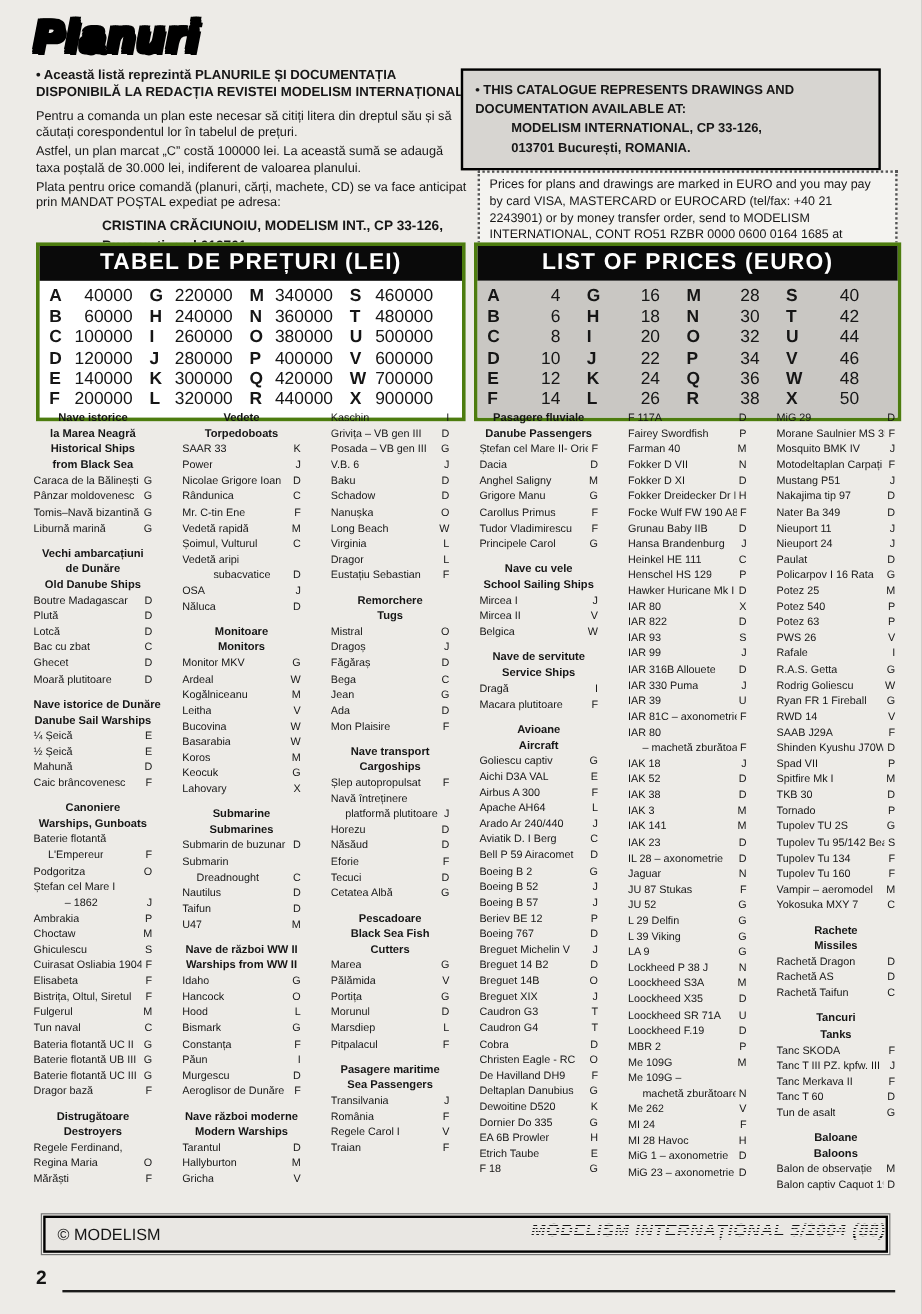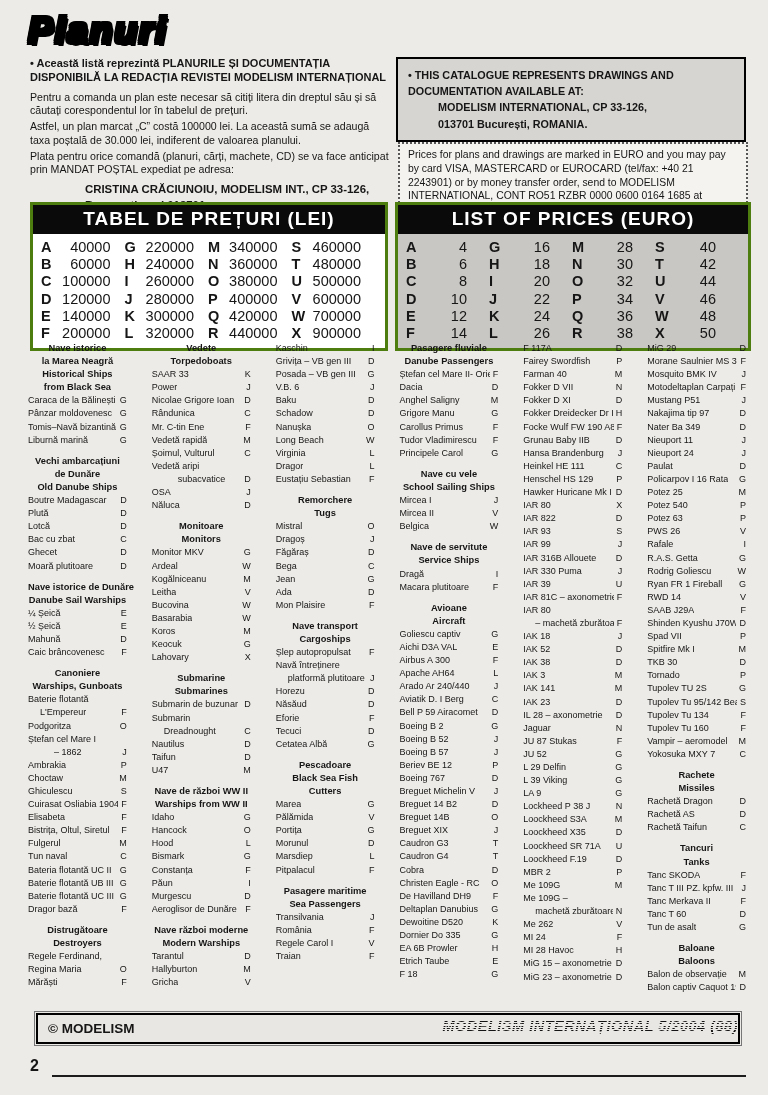--- a/index.html
+++ b/index.html
@@ -12,21 +12,21 @@
         text-shadow:-2px -2px 0 #000,2px -2px 0 #000,-2px 2px 0 #000,2px 2px 0 #000,
                     0 -2px 0 #000,0 2px 0 #000,-2px 0 0 #000,2px 0 0 #000,3px 3px 0 #000;}
 
   
   .intro{position:absolute;top:56px;left:30px;width:360px;font-size:10.6px;line-height:1.3;}
   .intro .head{font-weight:bold;font-size:11px;margin-bottom:6px;line-height:1.3;}
   .intro p{margin:0 0 2px 0;}
   .intro .addr{font-weight:bold;font-size:11.4px;margin:5px 0 0 55px;line-height:1.35;}
 
   
-  .cat-box{position:absolute;top:57px;left:396px;width:326px;border:2px solid #000;
+  .cat-box{position:absolute;top:57px;left:384px;width:326px;border:2px solid #000;
            background:#d7d5d1;padding:8px 10px;font-weight:bold;font-size:10.8px;line-height:1.5;}
   .cat-box .ind{margin-left:30px;}
   .prices-box{position:absolute;top:142px;left:398px;width:330px;border:2px dotted #555;
               background:#f4f3f0;padding:4px 8px;font-size:10.4px;line-height:1.33;font-weight:500;}
 
   
   .ptable{position:absolute;top:202px;border:3px solid #4d7c0f;background:#fff;}
   .ptable.lei{left:30px;width:352px;}
   .ptable.euro{left:395px;width:350px;}
   .pt-title{background:#0a0a0a;color:#fff;font-weight:bold;font-size:19px;text-align:center;
@@ -47,21 +47,21 @@
   .row{display:flex;font-size:9px;line-height:13.1px;}
   .row .t{white-space:nowrap;overflow:hidden;}
   .row .c{margin-left:auto;padding-left:3px;font-weight:500;}
   .row.i1 .t{padding-left:12px;}
   .row.i2 .t{padding-left:26px;}
 
   
   .footer{position:absolute;top:1013px;left:36px;right:28px;border:2px solid #000;
           background:#e9e7e3;padding:6px 10px;display:flex;align-items:baseline;gap:12px;
           box-shadow:0 0 0 1px #edebe7,0 0 0 2px #777;}
-  .footer .cr{font-weight:bold;font-size:13.5px;white-space:nowrap;}
+  .footer .cr{font-weight:normal;font-size:13.5px;white-space:nowrap;}
   .footer .txt{font-size:11px;white-space:nowrap;}
   .footer b{text-decoration:underline;}
 
   
   .pageno{position:absolute;top:1057px;left:30px;font-weight:bold;font-size:16px;}
   .rule{position:absolute;top:1075px;left:52px;right:22px;height:2px;background:#1c1c1c;}
   .journal{position:absolute;top:1018px;right:26px;font-weight:bold;font-style:italic;
            font-size:14.5px;letter-spacing:0.5px;color:#1a1a1a;padding:0 4px;background:#edebe7;}
   @supports (-webkit-background-clip: text){
     .journal{background:#edebe7 repeating-linear-gradient(0deg,#141414 0 1.2px,#edebe7 1.2px 2.4px);
@@ -1169,21 +1169,21 @@
           </div>
           <div class="row">
             <span class="t">MI 24</span>
             <span class="c">F</span>
           </div>
           <div class="row">
             <span class="t">MI 28 Havoc</span>
             <span class="c">H</span>
           </div>
           <div class="row">
-            <span class="t">MiG 15 – axonometrie</span>
+            <span class="t">MiG 1 – axonometrie</span>
             <span class="c">D</span>
           </div>
           <div class="row">
             <span class="t">MiG 23 – axonometrie</span>
             <span class="c">D</span>
           </div>
         </div>
       </div>
       <div class="col">
         <div class="block">

